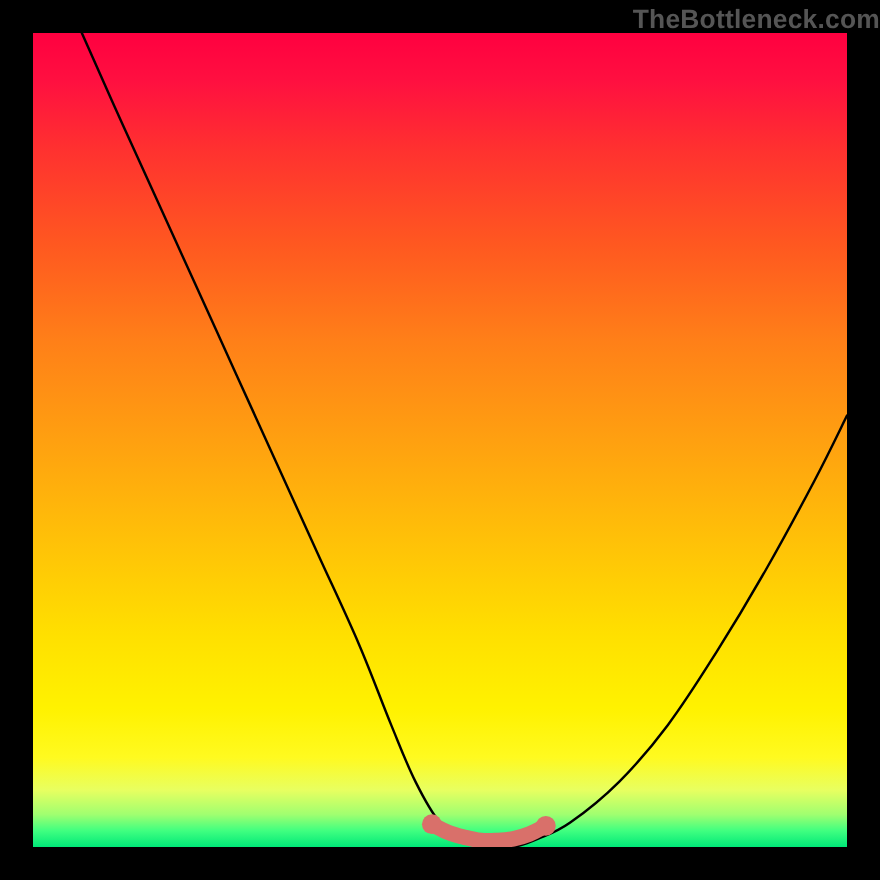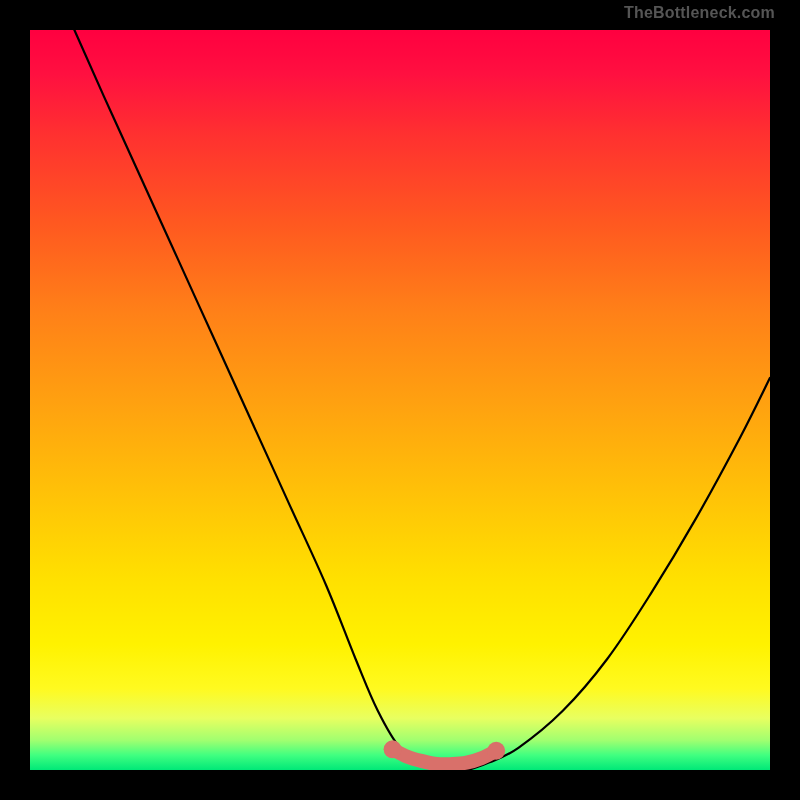--- a/index.html
+++ b/index.html
@@ -13,23 +13,23 @@
   }
   .frame {
     position: relative;
     width: 800px;
     height: 800px;
     background: #000;
   }
   .watermark {
     position: absolute;
     top: 4px;
-    right: 25px;
+    right: 0;
     color: #555;
-    font-size: 16px;
+    font-size: 24px;
     font-weight: bold;
     letter-spacing: 0.2px;
     z-index: 5;
     user-select: none;
   }
   .plot-area {
     position: absolute;
     left: 30px;
     top: 30px;
     width: 740px;

